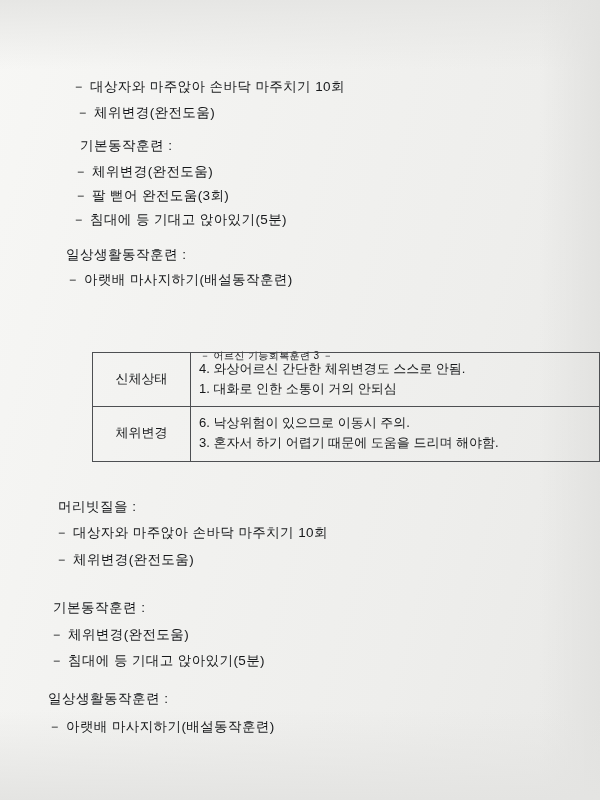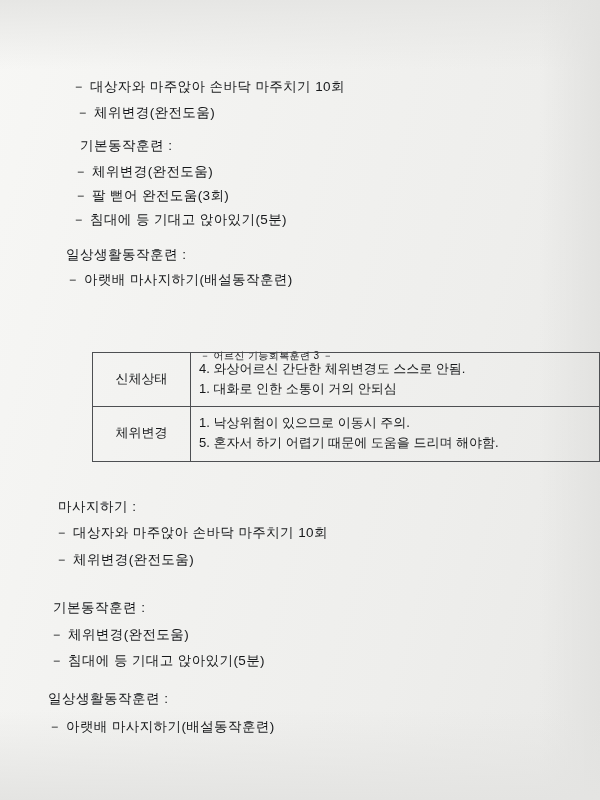--- a/index.html
+++ b/index.html
@@ -125,28 +125,28 @@
         <tr>
           <td class="label-cell">신체상태</td>
           <td class="value-cell">
             <span class="val-row">4. 와상어르신 간단한 체위변경도 스스로 안됨.</span>
             <span class="val-row">1. 대화로 인한 소통이 거의 안되심</span>
           </td>
         </tr>
         <tr>
           <td class="label-cell">체위변경</td>
           <td class="value-cell">
-            <span class="val-row">1. 낙상위험이 있으므로 이동시 주의.</span>
-            <span class="val-row">5. 혼자서 하기 어렵기 때문에 도움을 드리며 해야함.</span>
+            <span class="val-row">6. 낙상위험이 있으므로 이동시 주의.</span>
+            <span class="val-row">3. 혼자서 하기 어렵기 때문에 도움을 드리며 해야함.</span>
           </td>
         </tr>
       </tbody>
     </table>
 
-    <div class="section-title" style="left:58px; top:500px;">마사지하기 :</div>
+    <div class="section-title" style="left:58px; top:500px;">머리빗질을 :</div>
     <div class="dash-line" style="left:55px; top:526px;">－ 대상자와 마주앉아 손바닥 마주치기 10회</div>
     <div class="dash-line" style="left:55px; top:553px;">－ 체위변경(완전도움)</div>
 
     <div class="section-title" style="left:53px; top:601px;">기본동작훈련 :</div>
     <div class="dash-line" style="left:50px; top:628px;">－ 체위변경(완전도움)</div>
     <div class="dash-line" style="left:50px; top:654px;">－ 침대에 등 기대고 앉아있기(5분)</div>
 
     <div class="section-title" style="left:48px; top:692px;">일상생활동작훈련 :</div>
     <div class="dash-line" style="left:48px; top:720px;">－ 아랫배 마사지하기(배설동작훈련)</div>
 

